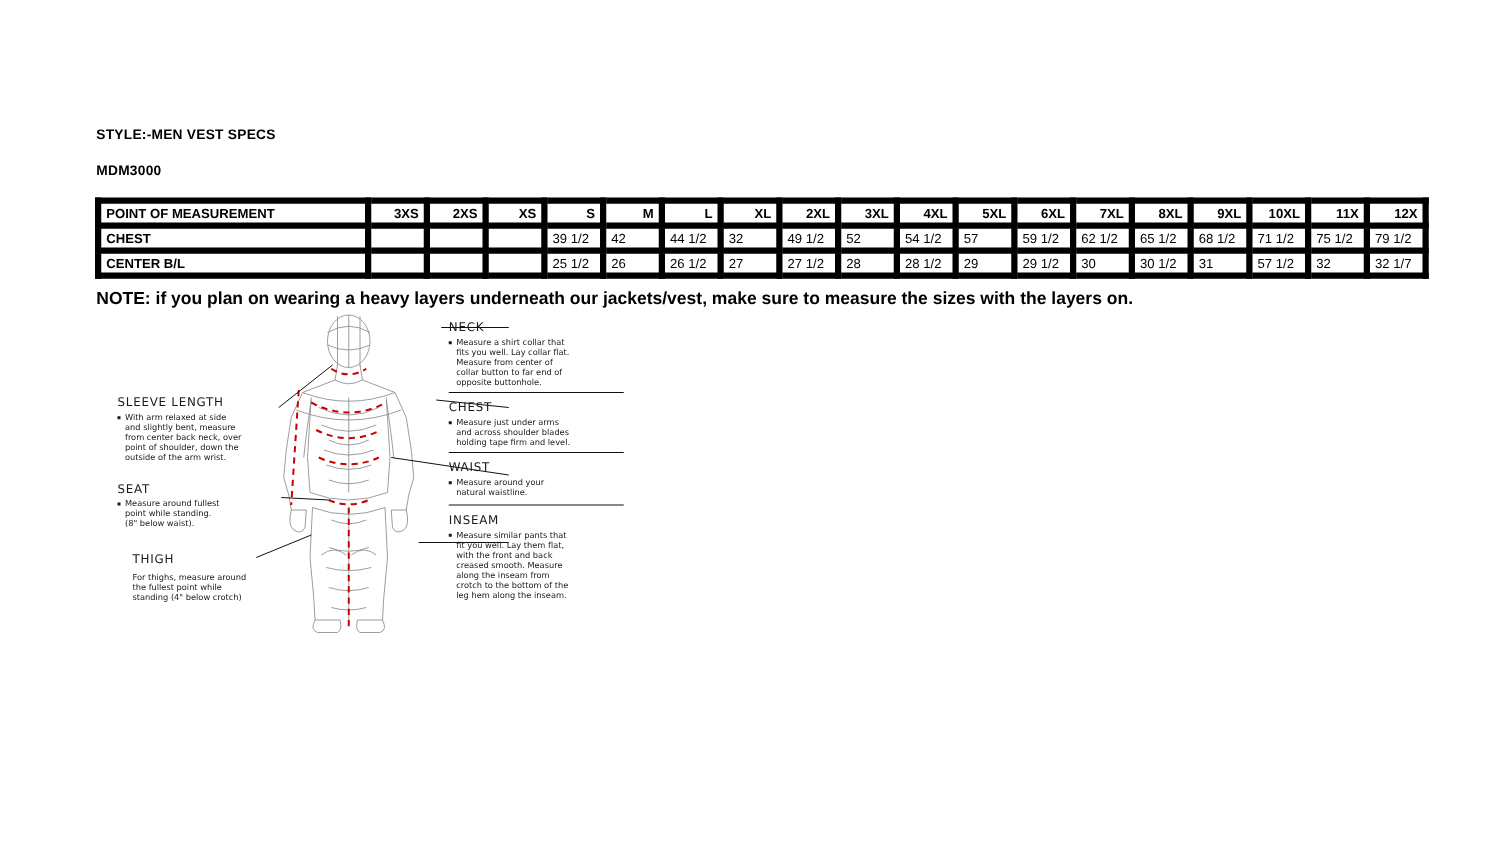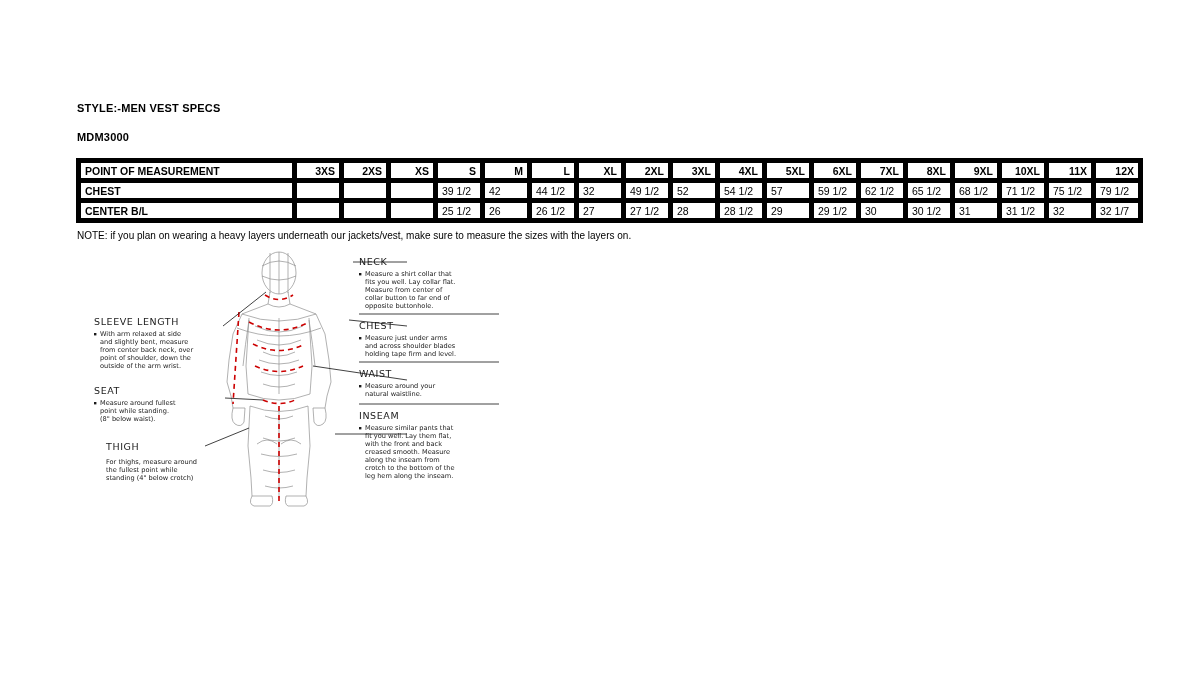--- a/index.html
+++ b/index.html
@@ -61,22 +61,22 @@
   table.spec tbody td.rowlabel {
     font-weight: bold;
   }
   .col-pom { width: 216px; }
   .col-size { width: 47px; }
 
   .note {
     position: absolute;
     left: 62px;
     top: 230px;
-    font-size: 10px;
-    font-weight: normal;
+    font-size: 14px;
+    font-weight: bold;
     white-space: nowrap;
   }
 
   .figure {
     position: absolute;
     left: 62px;
     top: 248px;
     width: 430px;
     height: 275px;
   }
@@ -179,21 +179,21 @@
         <td>26 1/2</td>
         <td>27</td>
         <td>27 1/2</td>
         <td>28</td>
         <td>28 1/2</td>
         <td>29</td>
         <td>29 1/2</td>
         <td>30</td>
         <td>30 1/2</td>
         <td>31</td>
-        <td>31 1/2</td>
+        <td>57 1/2</td>
         <td>32</td>
         <td>32 1/7</td>
       </tr>
     </tbody>
   </table>
 
   <div class="note">NOTE: if you plan on wearing a heavy layers underneath our jackets/vest, make sure to measure the sizes with the layers on.</div>
 
   <div class="figure">
     <svg width="430" height="275" viewBox="0 0 430 275" xmlns="http://www.w3.org/2000/svg">

